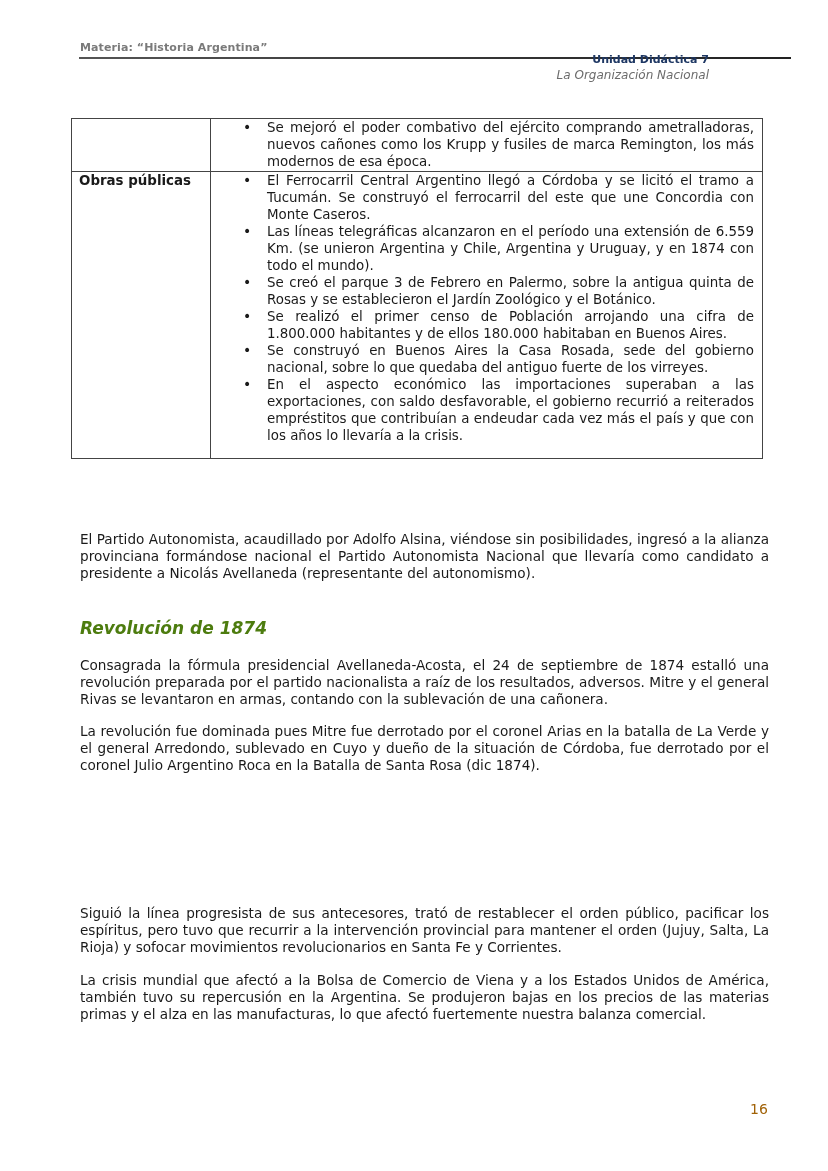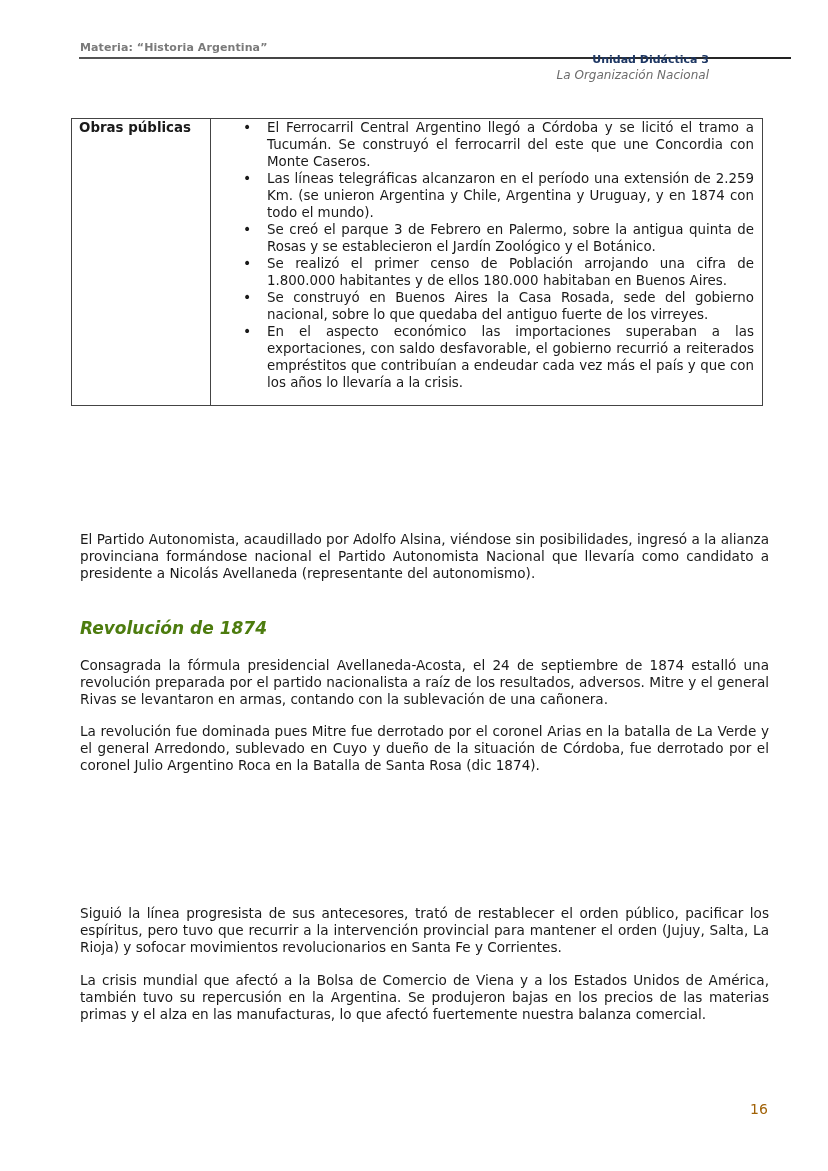--- a/index.html
+++ b/index.html
@@ -34,31 +34,39 @@
   .h2 { position: absolute; left: 80px; font-size: 18.5px; font-weight: bold; color: #1f3864; }
   .pnum { position: absolute; left: 750px; top: 1101px; font-size: 14px; color: #a16207; }
 </style>
 </head>
 <body>
 
 <div class="page">
 
   <div class="hdr-left">Materia: “Historia Argentina”</div>
   <div class="hdr-line"></div>
-  <div class="hdr-unit">Unidad Didáctica 3</div>
+  <div class="hdr-unit">Unidad Didáctica 7</div>
   <div class="hdr-sub">La Organización Nacional</div>
 
   <table class="info">
     <tbody>
+        <tr class="r1">
+      <td class="cat"></td>
+      <td class="items">
+        <ul>
+          <li>Se mejoró el poder combativo del ejército comprando ametralladoras, nuevos cañones como los Krupp y fusiles de marca Remington, los más modernos de esa época.</li>
+        </ul>
+      </td>
+    </tr>
     <tr class="r2">
       <td class="cat">Obras públicas</td>
       <td class="items">
         <ul>
           <li>El Ferrocarril Central Argentino llegó a Córdoba y se licitó el tramo a Tucumán. Se construyó el ferrocarril del este que une Concordia con Monte Caseros.</li>
-          <li>Las líneas telegráficas alcanzaron en el período una extensión de 2.259 Km. (se unieron  Argentina y Chile, Argentina y Uruguay, y en 1874 con todo el mundo).</li>
+          <li>Las líneas telegráficas alcanzaron en el período una extensión de 6.559 Km. (se unieron  Argentina y Chile, Argentina y Uruguay, y en 1874 con todo el mundo).</li>
           <li>Se creó el parque 3 de Febrero en Palermo, sobre la antigua quinta de Rosas y se establecieron el Jardín Zoológico y el Botánico.</li>
           <li>Se realizó el primer censo de Población arrojando una cifra de 1.800.000 habitantes y de ellos 180.000 habitaban en Buenos Aires.</li>
           <li>Se construyó en Buenos Aires la Casa Rosada, sede del gobierno nacional, sobre lo que quedaba del antiguo fuerte de los virreyes.</li>
           <li>En el aspecto económico las importaciones superaban a las exportaciones, con saldo desfavorable, el gobierno recurrió a reiterados empréstitos que contribuían a endeudar cada vez más el país y que con los años lo llevaría a la crisis.</li>
         </ul>
       </td>
     </tr>
   </tbody>
     </table>
 

